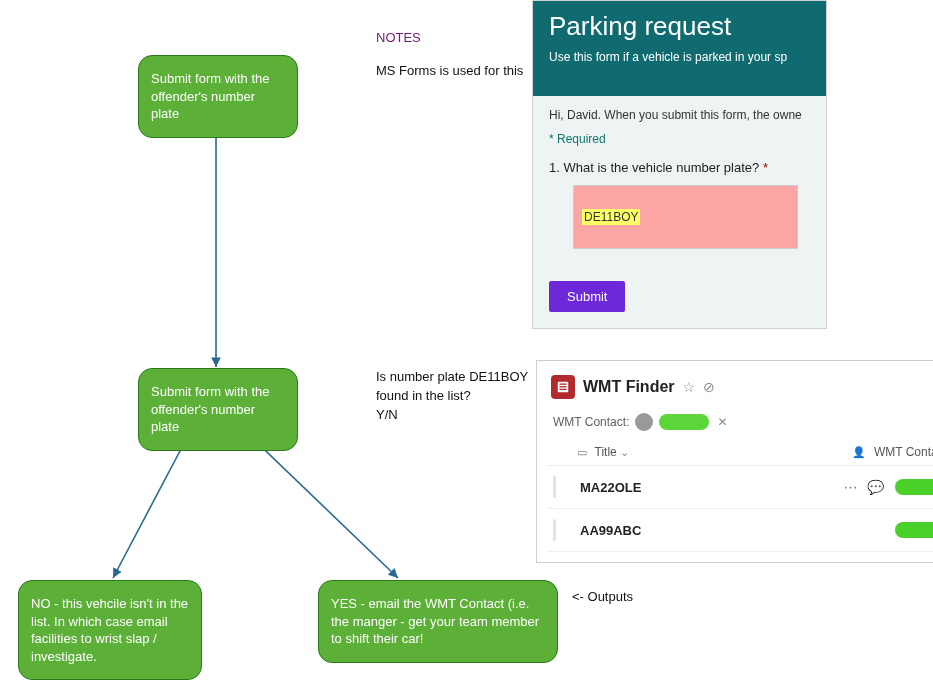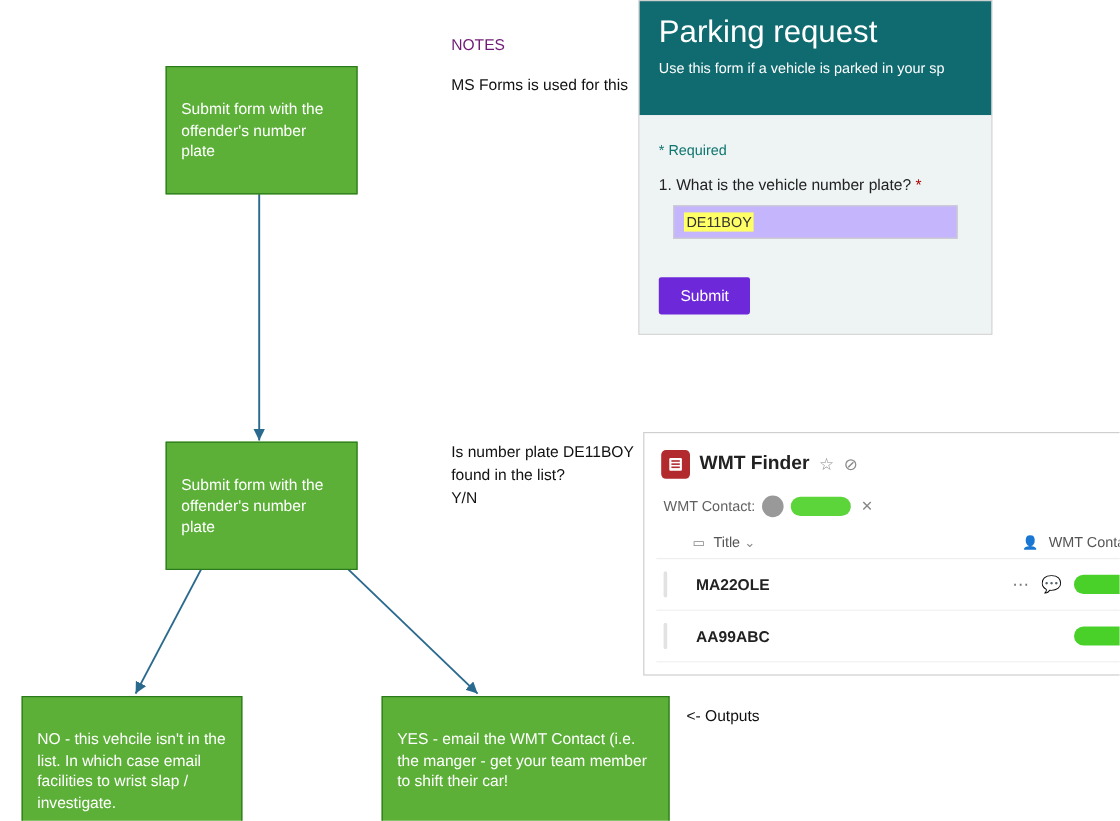--- a/index.html
+++ b/index.html
@@ -4,40 +4,40 @@
 <style>
   * { box-sizing: border-box; margin: 0; padding: 0; }
   html, body { width: 933px; height: 684px; font-family: "Segoe UI", Arial, sans-serif; font-size: 13px; color:#333; background:#fff; position:relative; }
   .abs { position:absolute; }
 
   
   .flow-box {
     background:#5cb038;
     color:#fff;
     border:1.5px solid #2a7a1b;
-    border-radius:0;
-    padding:26px 12px;
+    border-radius:14px;
+    padding:14px 12px;
     font-size:13px;
     line-height:1.35;
   }
 
   
   .note-heading { font-size:13px; color:#701a75; }
   .note-text { font-size:13px; color:#111; line-height:1.45; }
 
   
   .msform-card { background:#f2f2f2; border:1px solid #d0d0d0; width:295px; }
   .msform-header { background:#0f6b70; color:#fff; padding:10px 16px 32px; }
   .msform-title { font-size:26px; font-weight:300; margin-bottom:8px; }
   .msform-sub { font-size:12px; }
   .msform-body { background:#eef3f4; padding:12px 16px 16px; color:#333; font-size:12px; }
   .msform-req { color:#0f766e; margin:10px 0 14px; }
   .msform-q { font-size:13px; margin-bottom:10px; color:#222; }
   .msform-q .ast { color:#a00; }
-  .msform-input { background:#c4b5fd; border:1px solid #ccc; padding:6px 8px; margin:0 12px 0 12px; }
+  .msform-input { background:#fca5a5; border:1px solid #ccc; padding:24px 8px; margin:0 12px 0 24px; }
   .msform-input span { background:#ffff66; padding:1px 2px; font-size:12px; }
   .msform-submit-wrap { padding:16px; background:#eef3f4; }
   .msform-submit { background:#6d28d9; color:#fff; border:none; padding:8px 18px; font-size:13px; border-radius:2px; }
 
   
   .sp-card { background:#fff; border:1px solid #cfcfcf; width:430px; padding:8px 10px 10px; }
   .sp-top { display:flex; align-items:center; gap:8px; padding:6px 4px 10px; }
   .sp-logo { width:24px; height:24px; background:#b2292e; border-radius:4px; display:flex; align-items:center; justify-content:center; }
   .sp-logo svg { width:14px; height:14px; fill:#fff; }
   .sp-title { font-weight:600; font-size:16px; color:#222; }
@@ -101,20 +101,21 @@
 </div>
 
 <div class="abs note-text" style="left:572px; top:588px;">&lt;- Outputs</div>
 
 <div class="abs msform-card" style="left:532px; top:0px;">
   <div class="msform-header">
     <div class="msform-title">Parking request</div>
     <div class="msform-sub">Use this form if a vehicle is parked in your sp</div>
   </div>
   <div class="msform-body">
+    <div>Hi, David. When you submit this form, the owne</div>
     <div class="msform-req">* Required</div>
     <div class="msform-q">
       <span>1. What is the vehicle number plate? </span><span class="ast">*</span>
     </div>
     <div class="msform-input">
       <span>DE11BOY</span>
     </div>
   </div>
   <div class="msform-submit-wrap">
     <button class="msform-submit">Submit</button>

